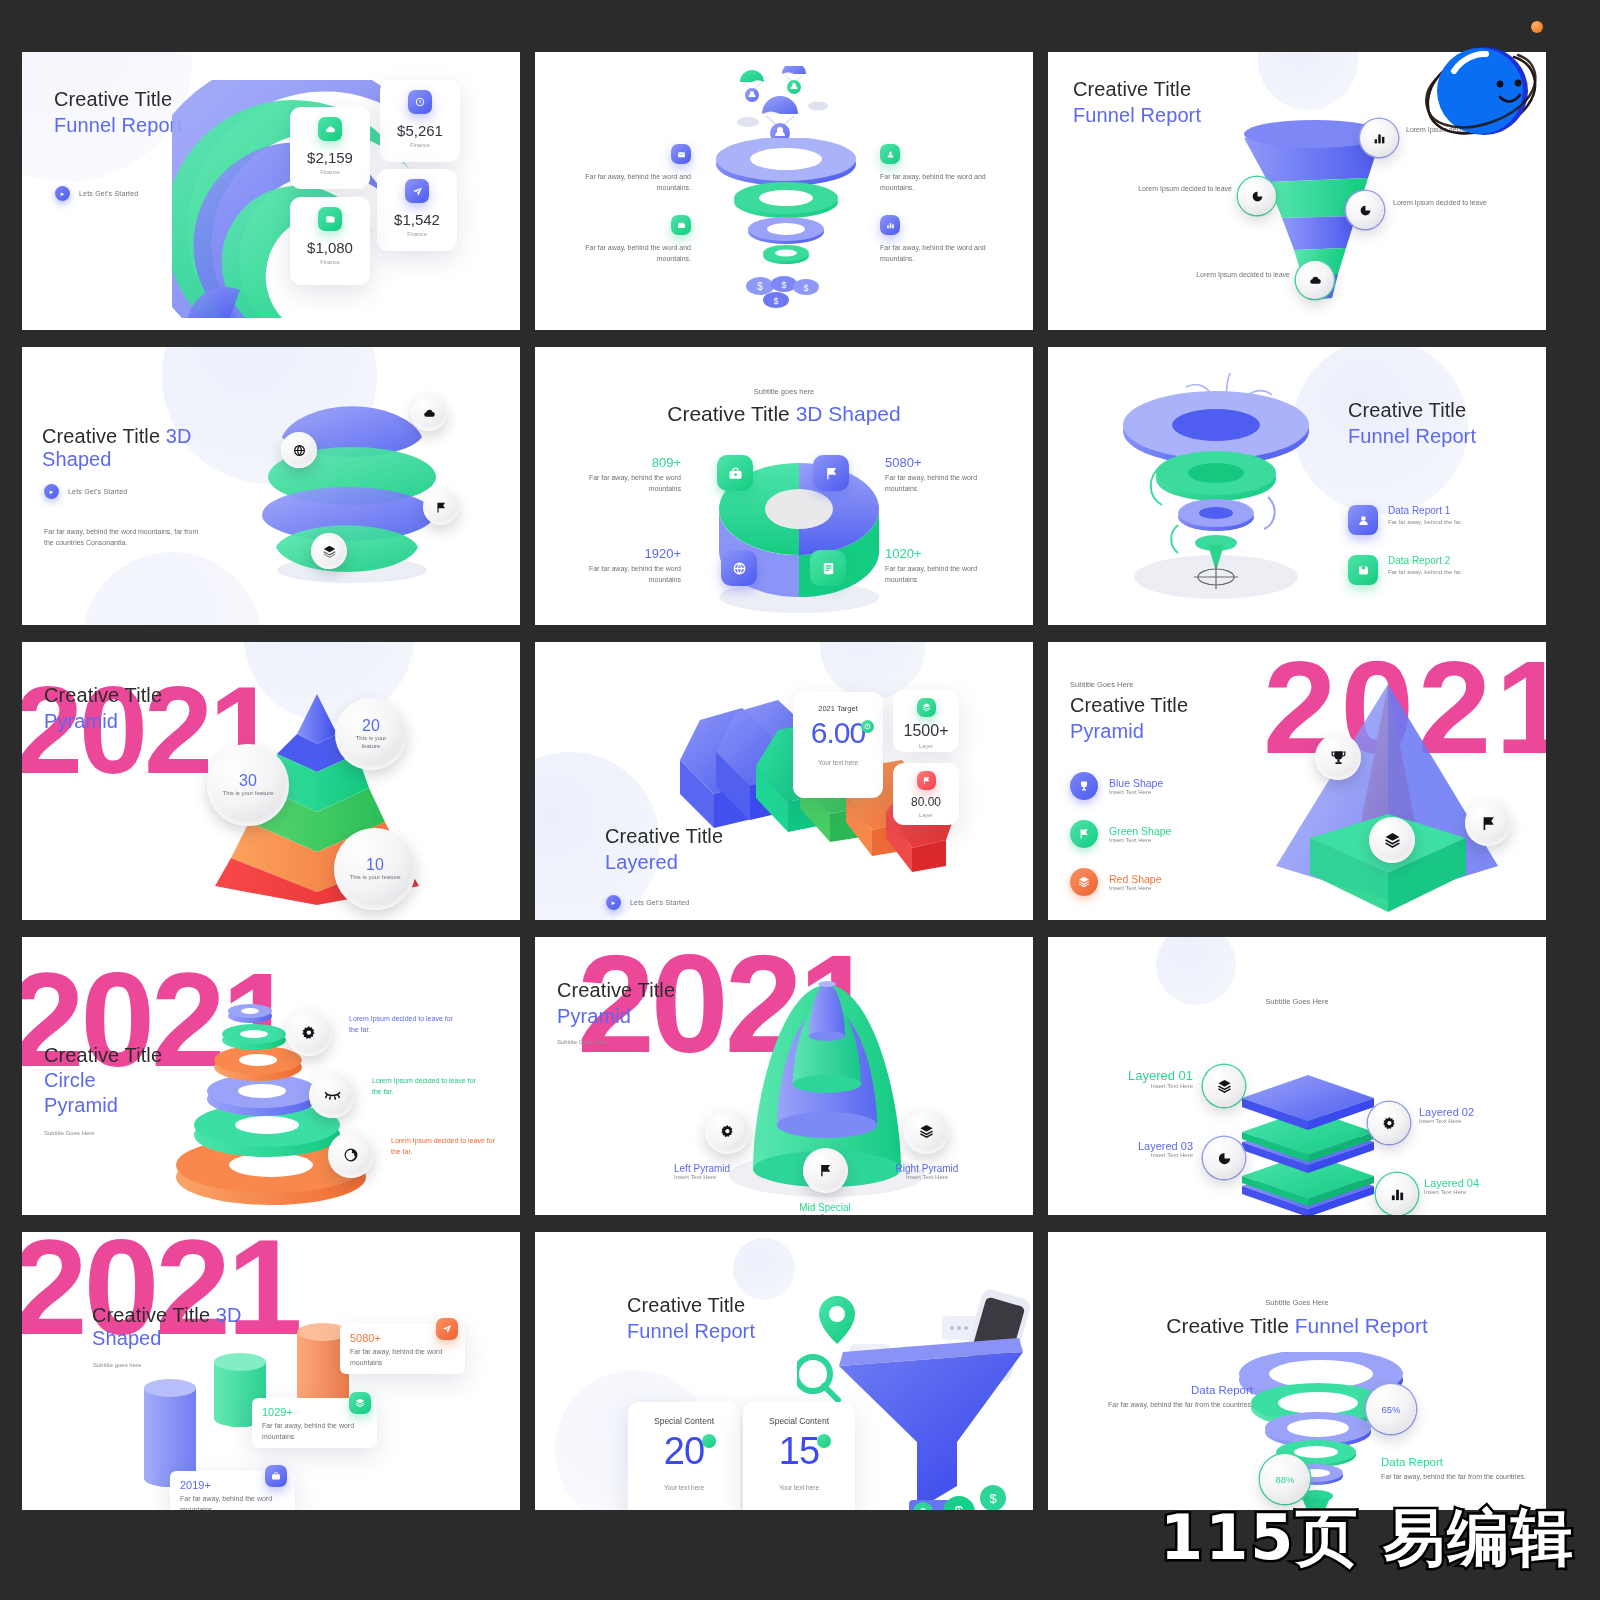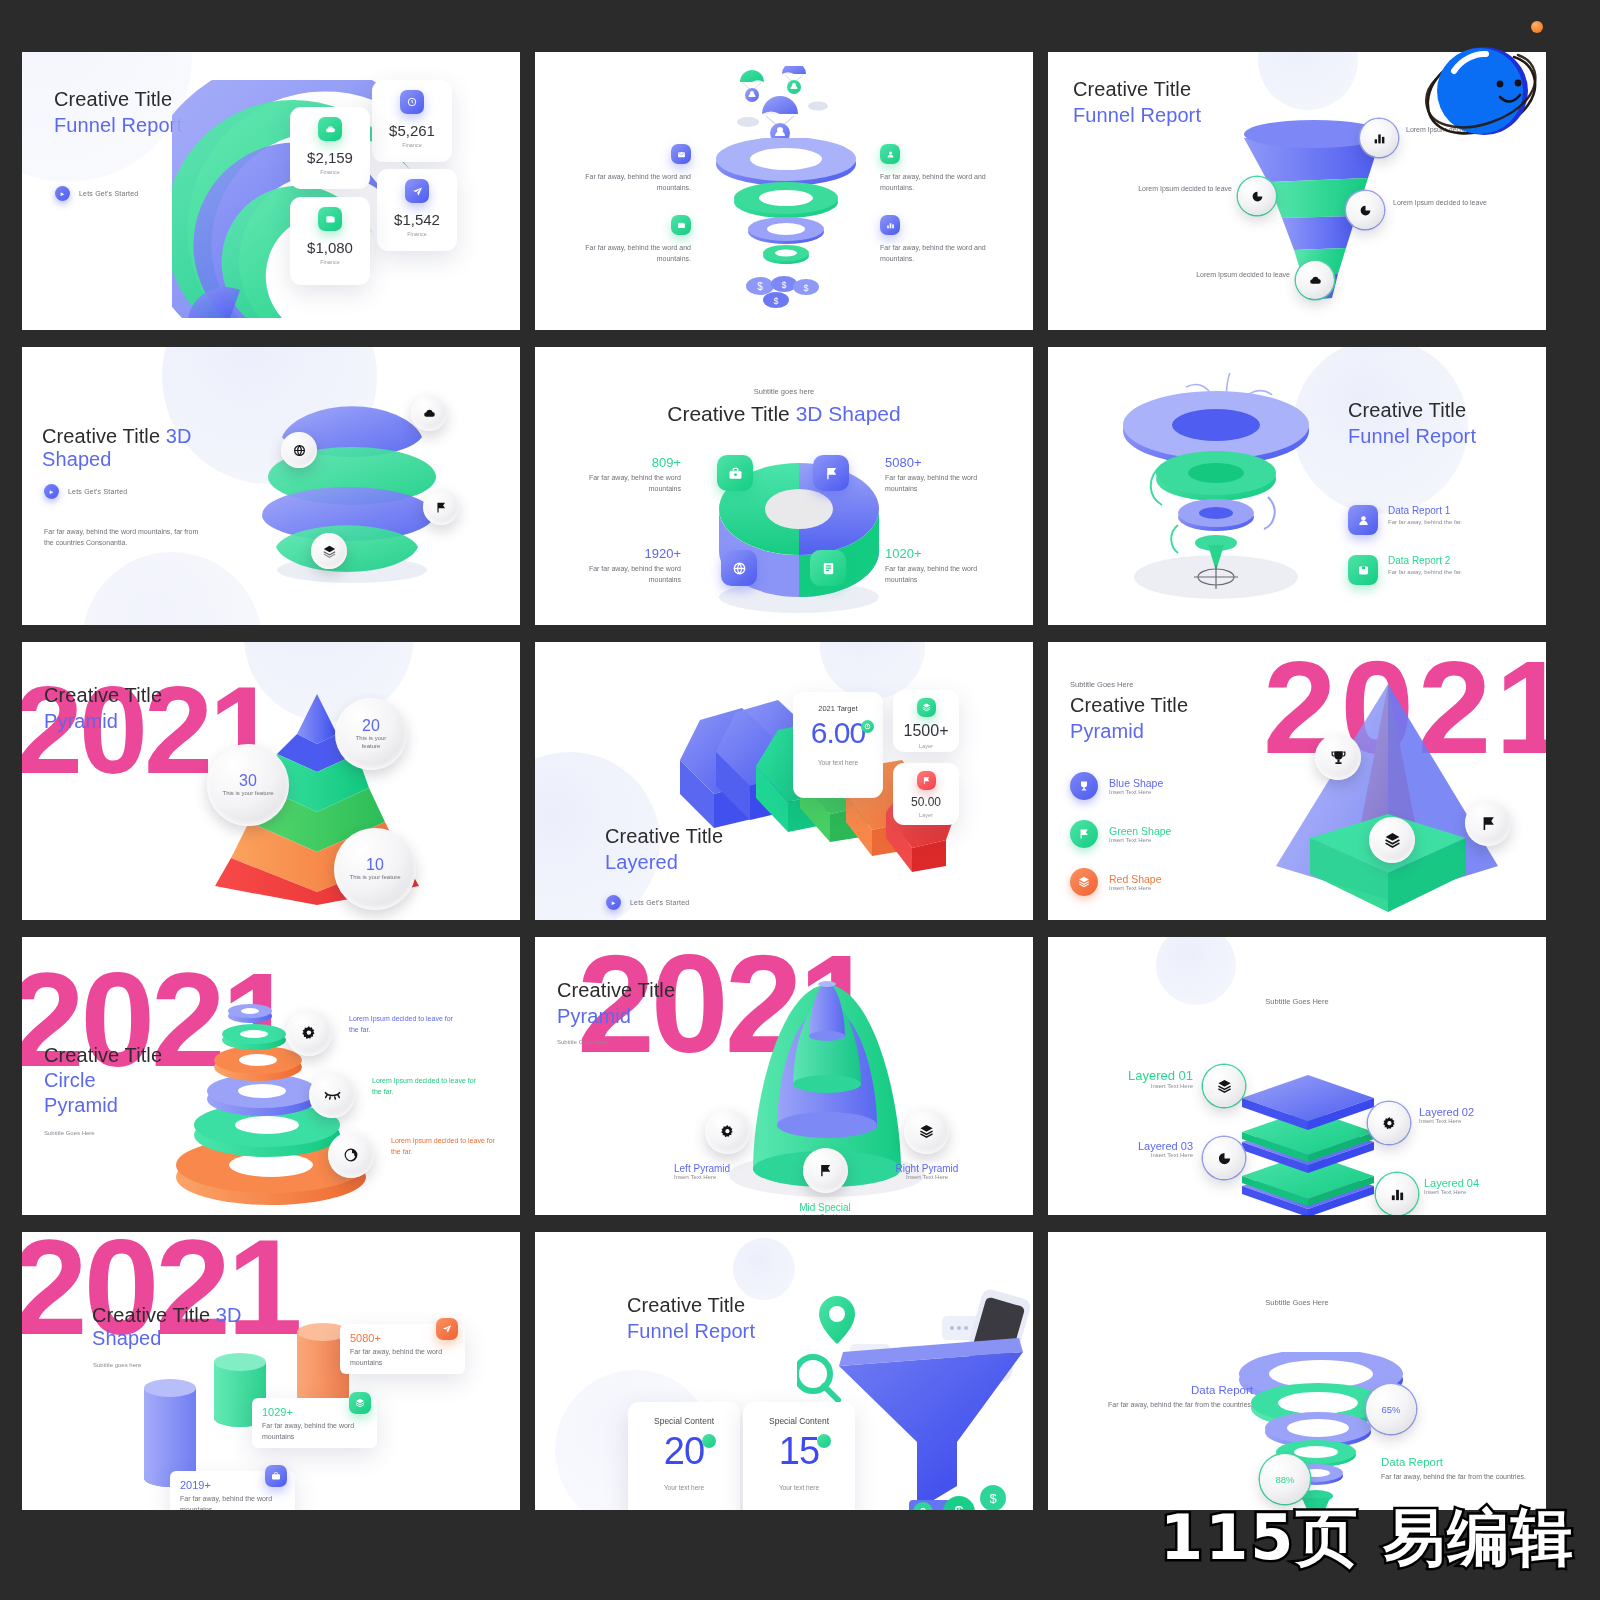--- a/index.html
+++ b/index.html
@@ -136,21 +136,21 @@
             <stop offset="1" stop-color="#4f5ef0"></stop>
           </linearGradient>
       </defs>
       <path d="M10 238 A150 150 0 0 1 230 24 L258 60 A118 118 0 0 0 48 238 Z" fill="url(#g1b)" opacity=".92"></path>
       <path d="M30 238 A122 122 0 0 1 212 58 L240 92 A90 90 0 0 0 66 238 Z" fill="url(#g1g)" opacity=".95"></path>
       <path d="M52 238 A94 94 0 0 1 196 92 L222 124 A62 62 0 0 0 88 238 Z" fill="url(#g1b2)" opacity=".9"></path>
       <path d="M74 238 A66 66 0 0 1 178 126 L202 154 A36 36 0 0 0 110 238 Z" fill="url(#g1g)" opacity=".95"></path>
       <path d="M16 238 A38 38 0 0 1 68 210 L58 238 Z" fill="url(#g1b2)" opacity=".9"></path>
     </svg>
 
-    <div class="card" style="left:350px;top:28px;width:80px;height:82px;padding-top:10px;text-align:right;">
+    <div class="card" style="left:358px;top:28px;width:80px;height:82px;padding-top:10px;text-align:right;">
       <div class="ricon ic-blue" style="width:24px;height:24px;">
         <svg class="i" width="10" height="10" viewBox="0 0 16 16" fill="none" stroke="#fff" stroke-width="1.6">
             <circle cx="8" cy="8" r="6"></circle>
             <path d="M8 5v3.2l2 1.2"></path>
           </svg>
       </div>
       <div class="val" style="margin-top:8px;">$5,261</div>
       <div class="cap">Finance</div>
     </div>
 
@@ -705,21 +705,21 @@
       <div style="font-size:16px;color:#34343c;margin-top:5px;">1500+</div>
       <div class="cap">Layer</div>
     </div>
 
     <div class="card" style="left:358px;top:121px;width:66px;height:62px;padding-top:8px;">
       <div class="ricon ic-red" style="width:19px;height:19px;">
         <svg class="i" width="9" height="9" viewBox="0 0 16 16" fill="#fff">
             <path d="M3.4 2v12h1.5V9.2h8.1L10.6 5.6l2.4-3.6z"></path>
           </svg>
       </div>
-      <div style="font-size:12px;color:#34343c;margin-top:5px;">50.00</div>
+      <div style="font-size:12px;color:#34343c;margin-top:5px;">80.00</div>
       <div class="cap">Layer</div>
     </div>
 
     <div style="position:absolute;left:70px;top:183px;">
       <div class="title1 t-black">Creative Title</div>
       <div class="title1 t-blue" style="margin-top:3px;">Layered</div>
     </div>
     <div class="start" style="position:absolute;left:71px;top:253px;">
       <div class="dot">▸</div>
       <span class="lbl">Lets Get's Started</span>
@@ -1200,20 +1200,23 @@
       <div style="position:relative;margin-top:4px;">
         <span style="font-size:38px;color:#3d4bee;letter-spacing:-1px;text-align:center;">15</span>
         <span style="position:absolute;right:-12px;top:4px;width:14px;height:14px;border-radius:50%;background:linear-gradient(140deg,#4fe3a8,#14cd82);"></span>
       </div>
       <div style="font-size:6.5px;color:#8a8a93;margin-top:11px;">Your text here</div>
     </div>
   </div>
 
   <div class="slide">
     <div class="sub-small" style="position:absolute;left:0;right:0;top:66px;text-align:center;">Subtitle Goes Here</div>
+    <div class="title-lg" style="position:absolute;left:0;right:0;top:82px;text-align:center;">
+      <span class="t-black">Creative Title </span><span class="t-blue">Funnel Report</span>
+    </div>
 
     <svg class="i" style="position:absolute;left:188px;top:120px;" width="170" height="160" viewBox="0 0 170 160">
       <defs>
         <linearGradient id="sp-b" x1="0" y1="0" x2="1" y2="0">
             <stop offset="0" stop-color="#9ba4f8"></stop>
             <stop offset="1" stop-color="#4a59ee"></stop>
           </linearGradient>
         <linearGradient id="sp-g" x1="0" y1="0" x2="1" y2="0">
             <stop offset="0" stop-color="#5ae8b0"></stop>
             <stop offset="1" stop-color="#14ca82"></stop>

